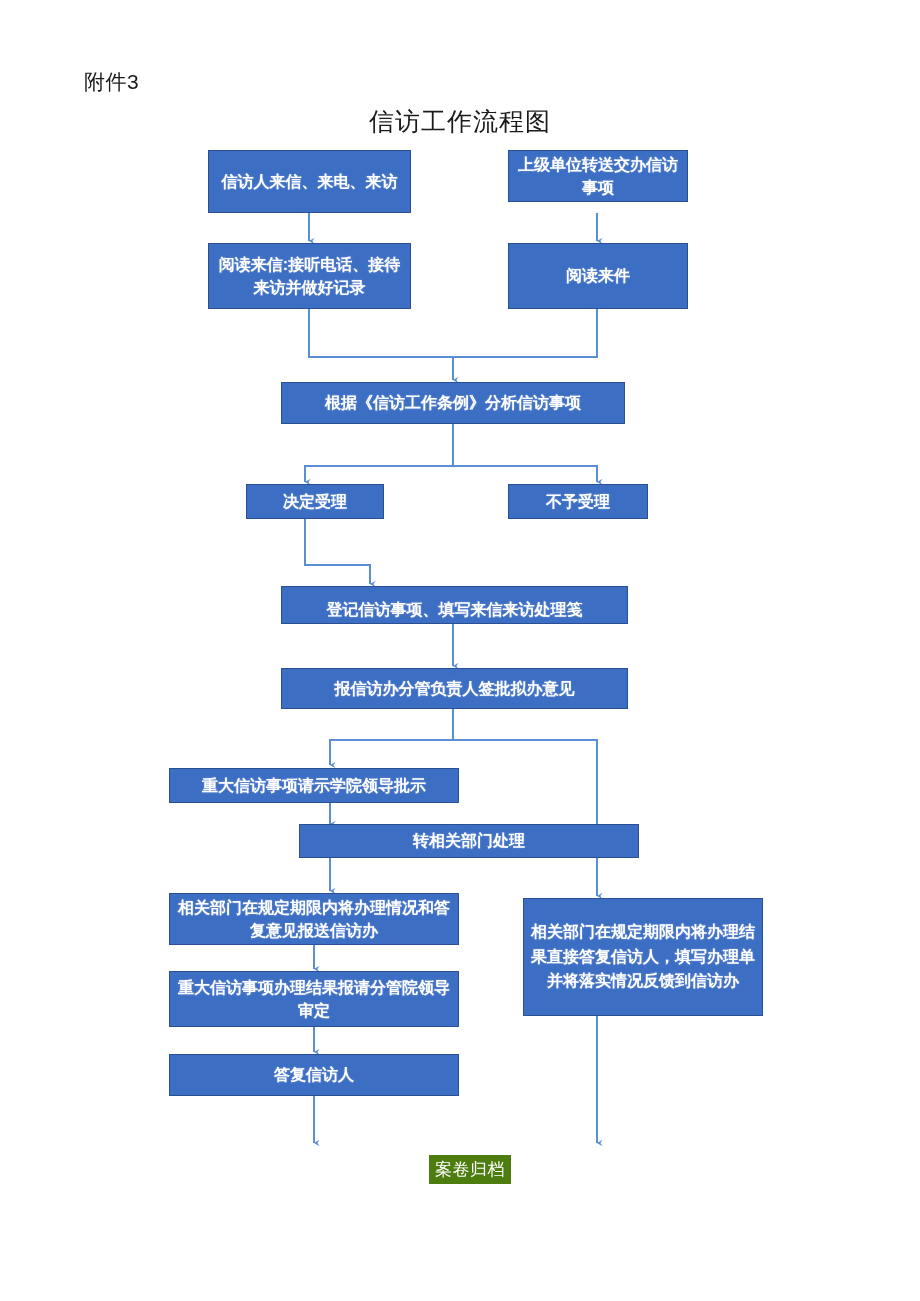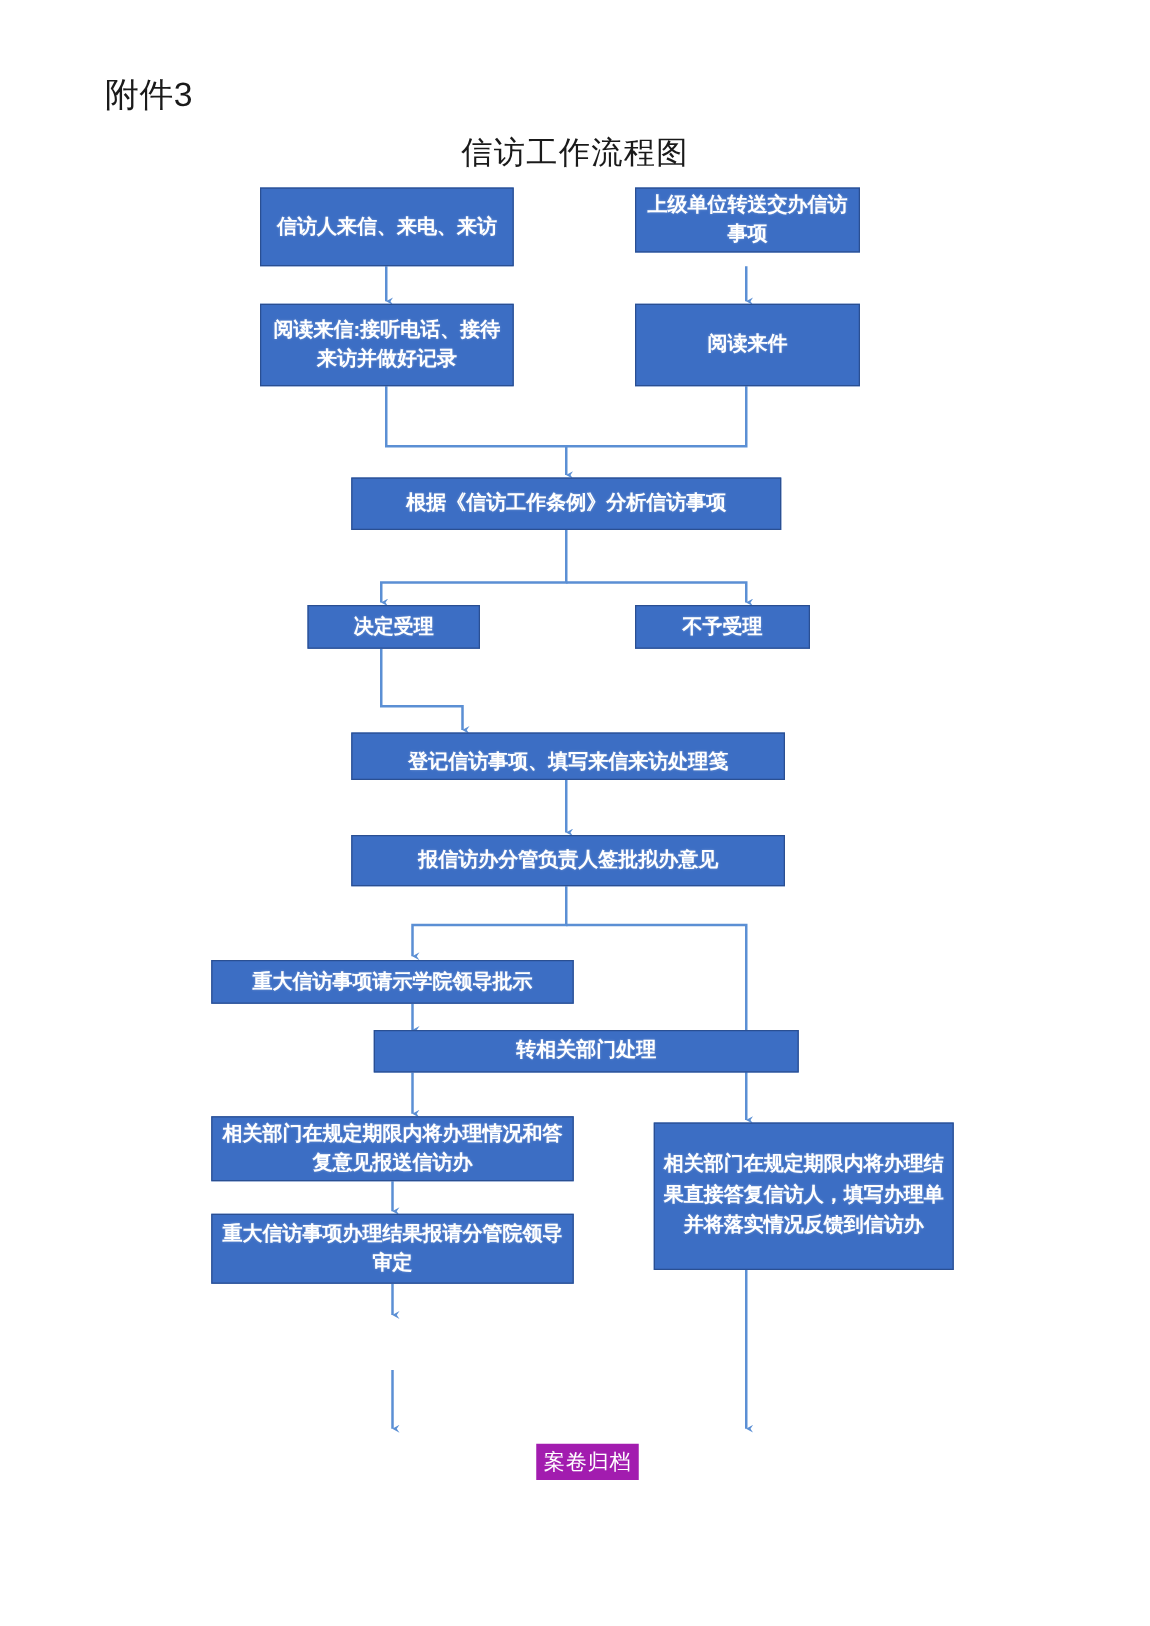--- a/index.html
+++ b/index.html
@@ -13,22 +13,22 @@
   #page {
     position: relative;
     width: 920px;
     height: 1301px;
     background: #ffffff;
     overflow: hidden;
   }
   .attach-label {
     position: absolute;
     left: 84px;
-    top: 58px;
-    font-size: 27px;
+    top: 68px;
+    font-size: 21px;
     color: #1a1a1a;
     letter-spacing: 0.5px;
     white-space: nowrap;
   }
   .chart-title {
     position: absolute;
     left: 0;
     top: 105px;
     width: 920px;
     text-align: center;
@@ -49,21 +49,21 @@
     display: flex;
     align-items: center;
     justify-content: center;
     text-align: center;
     padding: 2px 6px;
     text-shadow: 0 0 2px rgba(255,255,255,0.35);
   }
   .node-archive {
     position: absolute;
     box-sizing: border-box;
-    background: #a21caf;
+    background: #4d7c0f;
     color: #ffffff;
     font-size: 17px;
     font-weight: normal;
     display: flex;
     align-items: center;
     justify-content: center;
     text-align: center;
     letter-spacing: 0.5px;
   }
   .svg-layer {
@@ -173,18 +173,21 @@
   </div>
 
   <div class="node" style="left:523px; top:898px; width:240px; height:118px; line-height:1.55;">
     <span>相关部门在规定期限内将办理结果直接答复信访人，填写办理单并将落实情况反馈到信访办</span>
   </div>
 
   <div class="node" style="left:169px; top:971px; width:290px; height:56px;">
     <span>重大信访事项办理结果报请分管院领导审定</span>
   </div>
 
+  <div class="node" style="left:169px; top:1054px; width:290px; height:42px;">
+    <span>答复信访人</span>
+  </div>
 
   <div class="node-archive" style="left:429px; top:1155px; width:82px; height:29px;">
     <span>案卷归档</span>
   </div>
 
 </div>
 
 </body></html>

